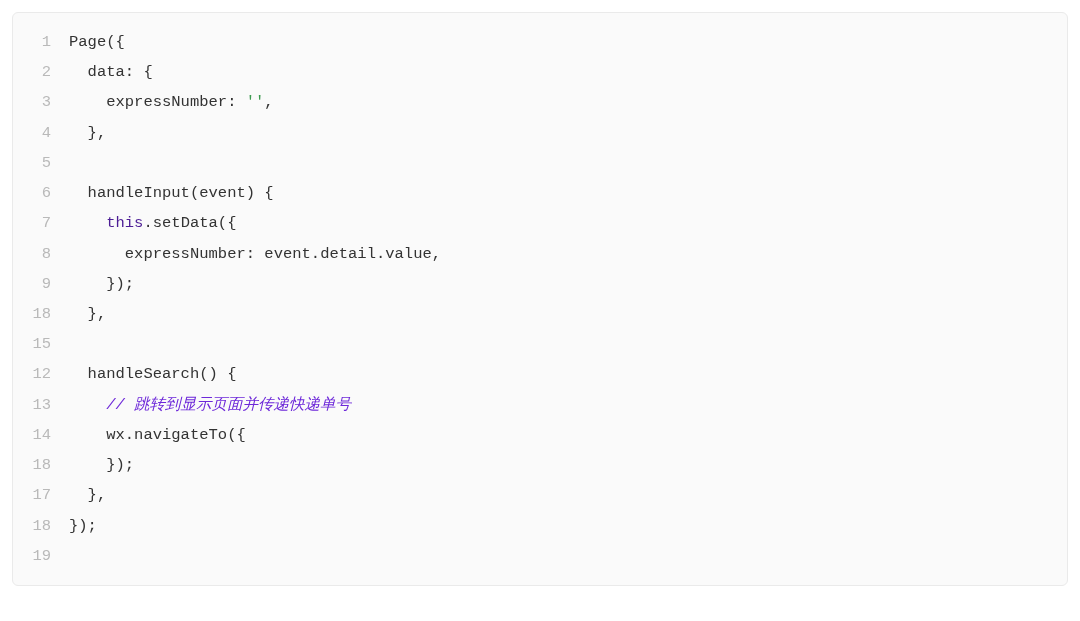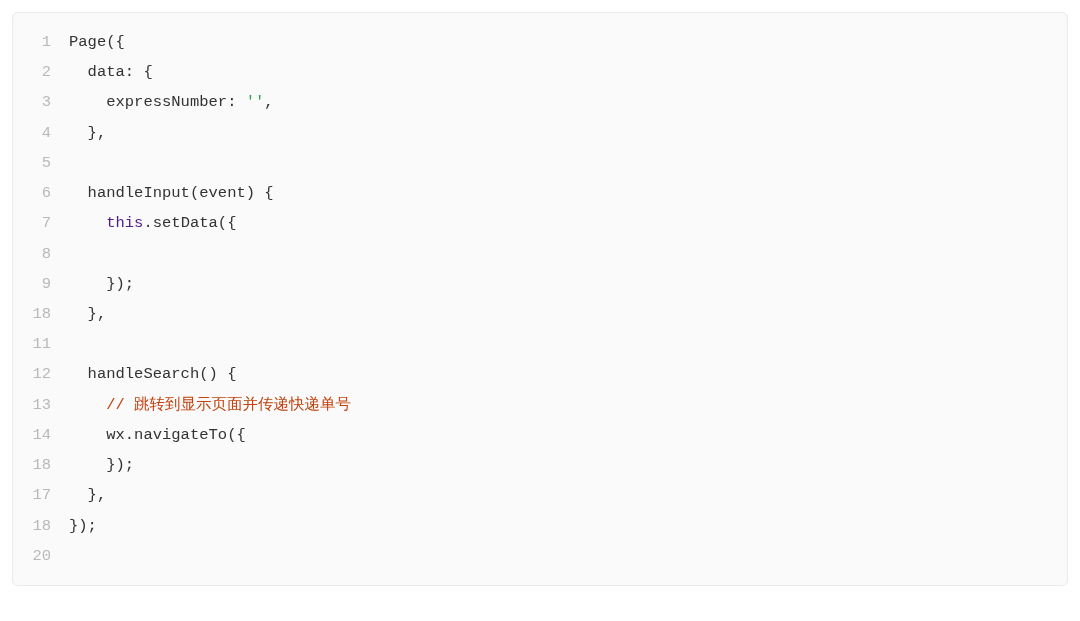--- a/index.html
+++ b/index.html
@@ -26,37 +26,37 @@
       width: 56px;
       text-align: right;
       color: #b9b9b9;
       padding-right: 18px;
       user-select: none;
       flex-shrink: 0;
     }
     .code { color: #333; }
     .keyword { color: #4c1d95; }
     .string  { color: #3d9a50; }
-    .comment { color: #c2410c; }
+    .comment { color: #6d28d9; font-style: italic; }
   </style>
 </head>
 <body>
 
 <div class="code-block" id="code-block">
     <div class="line"><span class="ln">1</span><span class="code"><span>Page({</span></span></div>
     <div class="line"><span class="ln">2</span><span class="code"><span>  data: {</span></span></div>
     <div class="line"><span class="ln">3</span><span class="code"><span>    expressNumber: </span><span class="string">''</span><span>,</span></span></div>
     <div class="line"><span class="ln">4</span><span class="code"><span>  },</span></span></div>
     <div class="line"><span class="ln">5</span><span class="code"><span></span></span></div>
     <div class="line"><span class="ln">6</span><span class="code"><span>  handleInput(event) {</span></span></div>
     <div class="line"><span class="ln">7</span><span class="code"><span>    </span><span class="keyword">this</span><span>.setData({</span></span></div>
-    <div class="line"><span class="ln">8</span></div>
+    <div class="line"><span class="ln">8</span><span class="code"><span>      expressNumber: event.detail.value,</span></span></div>
     <div class="line"><span class="ln">9</span><span class="code"><span>    });</span></span></div>
     <div class="line"><span class="ln">18</span><span class="code"><span>  },</span></span></div>
-    <div class="line"><span class="ln">11</span><span class="code"><span></span></span></div>
+    <div class="line"><span class="ln">15</span><span class="code"><span></span></span></div>
     <div class="line"><span class="ln">12</span><span class="code"><span>  handleSearch() {</span></span></div>
     <div class="line"><span class="ln">13</span><span class="code"><span>    </span><span class="comment">// 跳转到显示页面并传递快递单号</span></span></div>
     <div class="line"><span class="ln">14</span><span class="code"><span>    wx.navigateTo({</span></span></div>
     <div class="line"><span class="ln">18</span><span class="code"><span>    });</span></span></div>
     <div class="line"><span class="ln">17</span><span class="code"><span>  },</span></span></div>
     <div class="line"><span class="ln">18</span><span class="code"><span>});</span></span></div>
-    <div class="line"><span class="ln">20</span><span class="code"><span></span></span></div>
+    <div class="line"><span class="ln">19</span><span class="code"><span></span></span></div>
   </div>
 
 </body></html>

